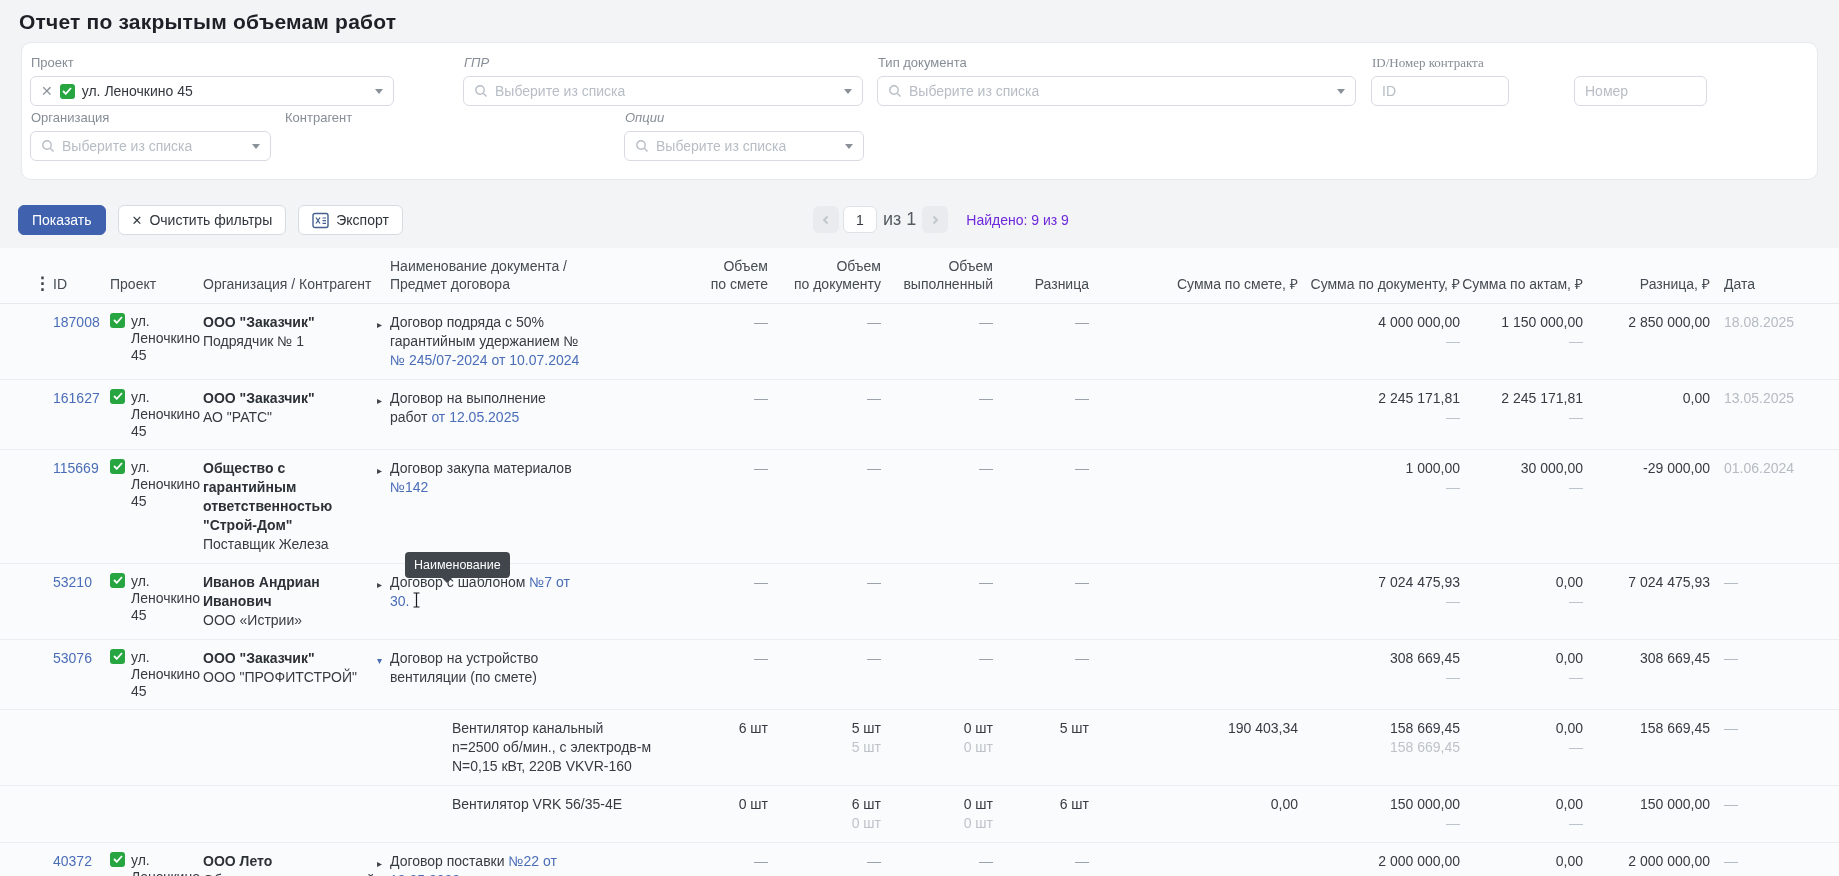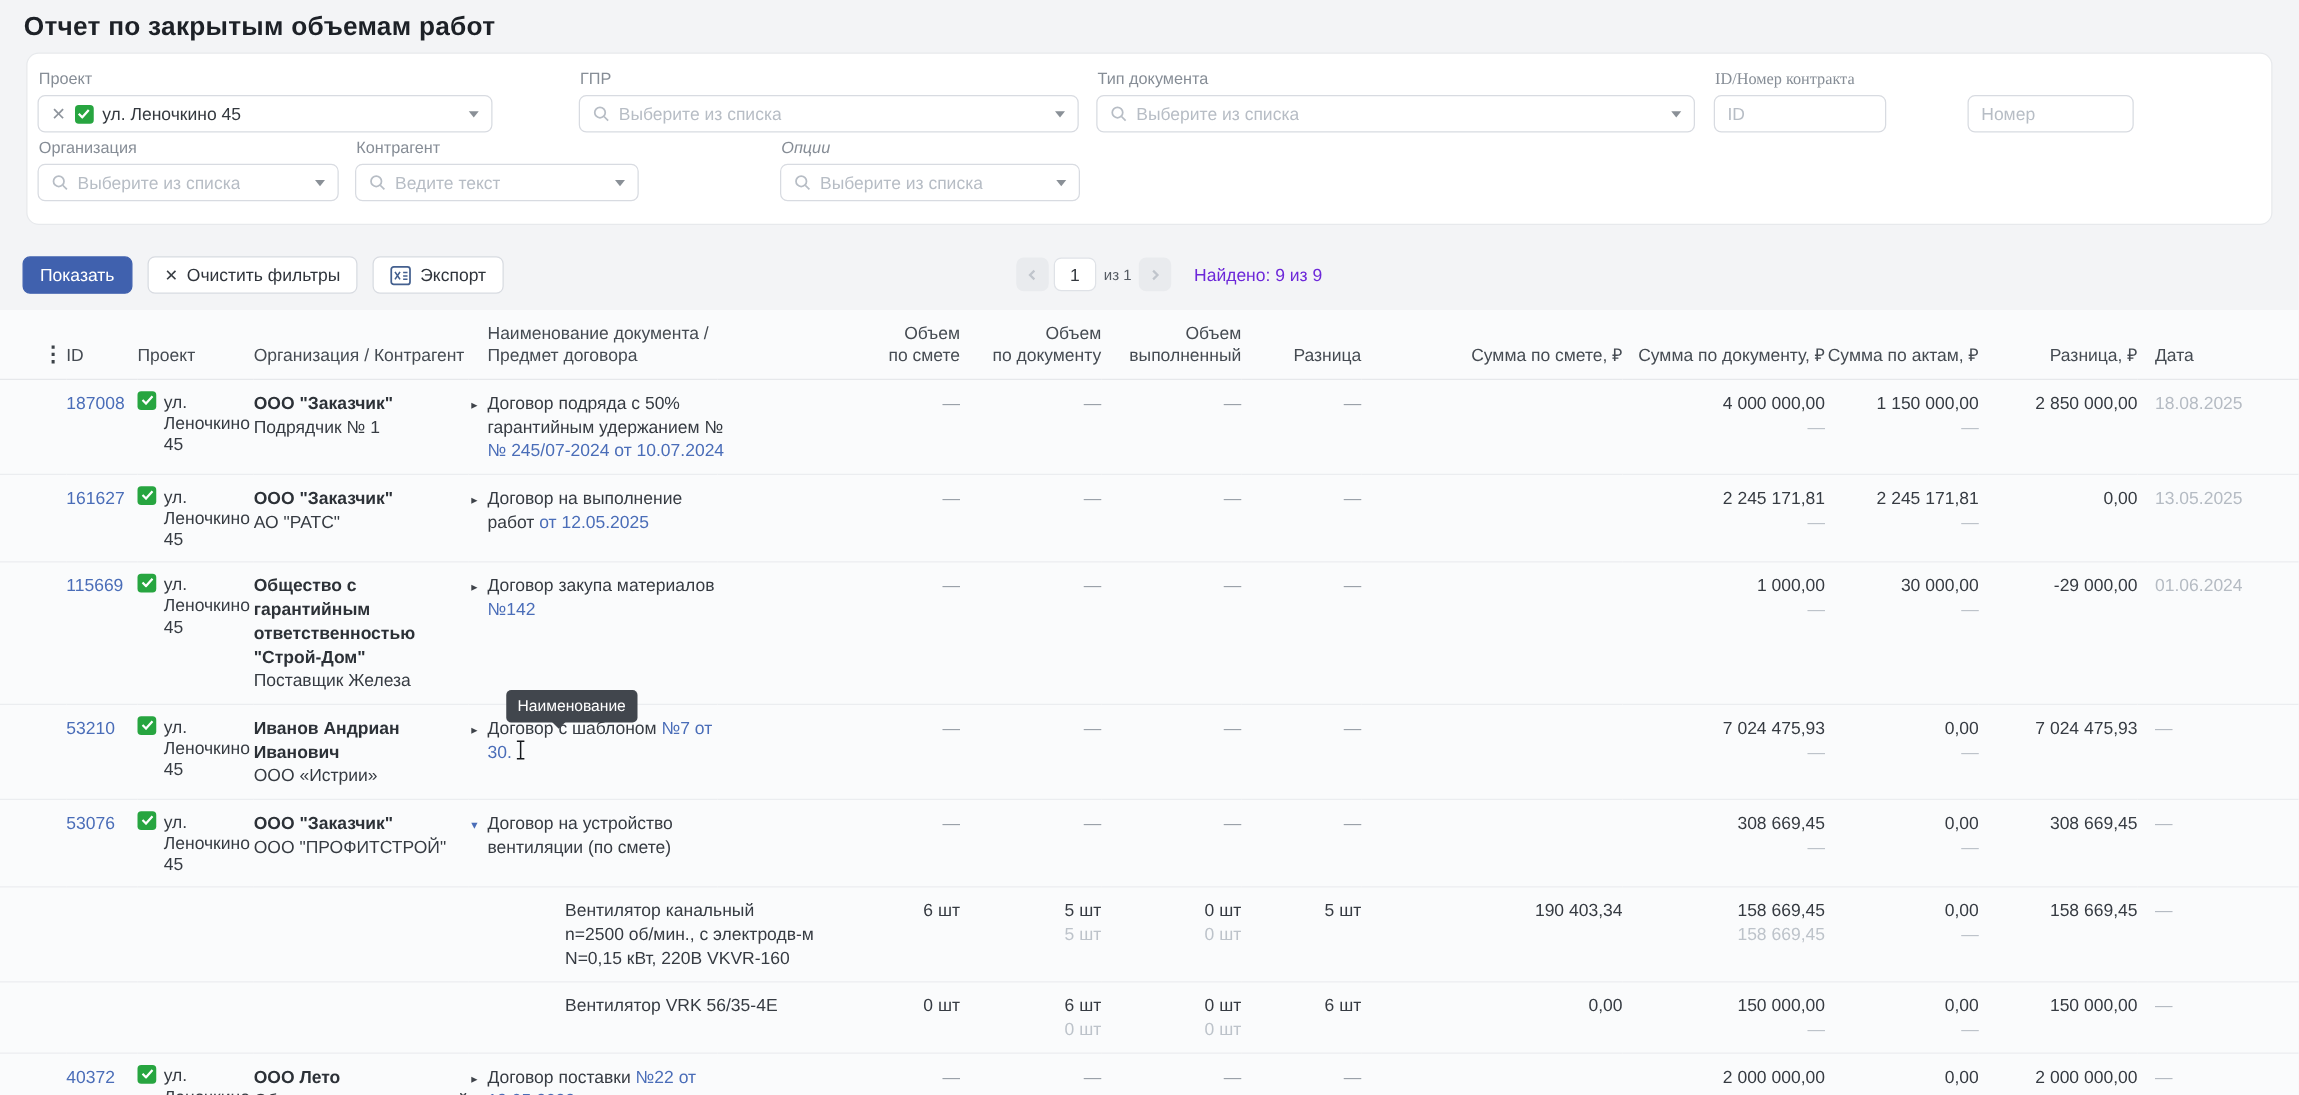--- a/index.html
+++ b/index.html
@@ -58,21 +58,21 @@
   .pager { position:absolute; left:813px; top:1px; display:flex; align-items:center; }
   .pg-btn {
     width:26px; height:27px; border-radius:6px; background:#e9ebee;
     display:inline-flex; align-items:center; justify-content:center; cursor:pointer;
   }
   .pg-input {
     width:34px; height:27px; margin-left:4px; text-align:center;
     border:1px solid #dfe2e7; border-radius:6px; font-size:14px; color:#33383e;
     background:#fff; outline:none; font-family:"Liberation Sans", sans-serif;
   }
-  .pg-of { margin:0 6px 0 6px; font-size:12px; color:#565c64; white-space:nowrap; }
+  .pg-of { margin:0 6px 0 6px; font-size:18px; color:#565c64; white-space:nowrap; }
   .pg-found { margin-left:18px; font-size:14px; color:#6d28d9; white-space:nowrap; }
   
   .table-wrap { position:absolute; left:0; top:248px; width:1839px; background:#fafbfc; }
   table.report { width:1839px; table-layout:fixed; border-collapse:collapse; }
   .report thead th {
     vertical-align:bottom; padding:0 0 10px 0; height:55px;
     font-size:14px; font-weight:500; color:#454b52; line-height:18px;
     border-bottom:1px solid #e6e8eb; text-align:left;
   }
   .report thead th.num { text-align:right; }
@@ -124,21 +124,21 @@
     <span class="clear-x">✕</span>
     <span class="chk">
       <svg width="10" height="8" viewBox="0 0 10 8" fill="none" stroke="#ffffff" stroke-width="1.8">
           <path d="M1 4l2.8 2.8L9 1"></path>
         </svg>
     </span>
     <span class="sel-value">ул. Леночкино 45</span>
     <span class="caret"></span>
   </div>
 
-  <span class="f-label" style="left:442px; top:12px;">ГПР</span>
+  <span class="f-label" style="left:442px; top:12px;font-style:italic;">ГПР</span>
   <div class="select" style="left:441px; top:33px; width:400px;">
     <svg width="14" height="14" viewBox="0 0 14 14" fill="none" stroke="#b7bdc5" stroke-width="1.4">
         <circle cx="6" cy="6" r="4.2"></circle>
         <path d="M9.2 9.2L12.5 12.5"></path>
       </svg>
     <span class="placeholder">Выберите из списка</span>
     <span class="caret"></span>
   </div>
 
   <span class="f-label" style="left:856px; top:12px;">Тип документа</span>
@@ -159,28 +159,20 @@
   <div class="select" style="left:8px; top:88px; width:241px;">
     <svg width="14" height="14" viewBox="0 0 14 14" fill="none" stroke="#b7bdc5" stroke-width="1.4">
         <circle cx="6" cy="6" r="4.2"></circle>
         <path d="M9.2 9.2L12.5 12.5"></path>
       </svg>
     <span class="placeholder">Выберите из списка</span>
     <span class="caret"></span>
   </div>
 
   <span class="f-label" style="left:263px; top:67px;">Контрагент</span>
-  <div class="select" style="left:262px; top:88px; width:227px;">
-    <svg width="14" height="14" viewBox="0 0 14 14" fill="none" stroke="#b7bdc5" stroke-width="1.4">
-        <circle cx="6" cy="6" r="4.2"></circle>
-        <path d="M9.2 9.2L12.5 12.5"></path>
-      </svg>
-    <span class="placeholder">Ведите текст</span>
-    <span class="caret"></span>
-  </div>
 
   <span class="f-label" style="left:603px; top:67px;font-style:italic;">Опции</span>
   <div class="select" style="left:602px; top:88px; width:240px;">
     <svg width="14" height="14" viewBox="0 0 14 14" fill="none" stroke="#b7bdc5" stroke-width="1.4">
         <circle cx="6" cy="6" r="4.2"></circle>
         <path d="M9.2 9.2L12.5 12.5"></path>
       </svg>
     <span class="placeholder">Выберите из списка</span>
     <span class="caret"></span>
   </div>

